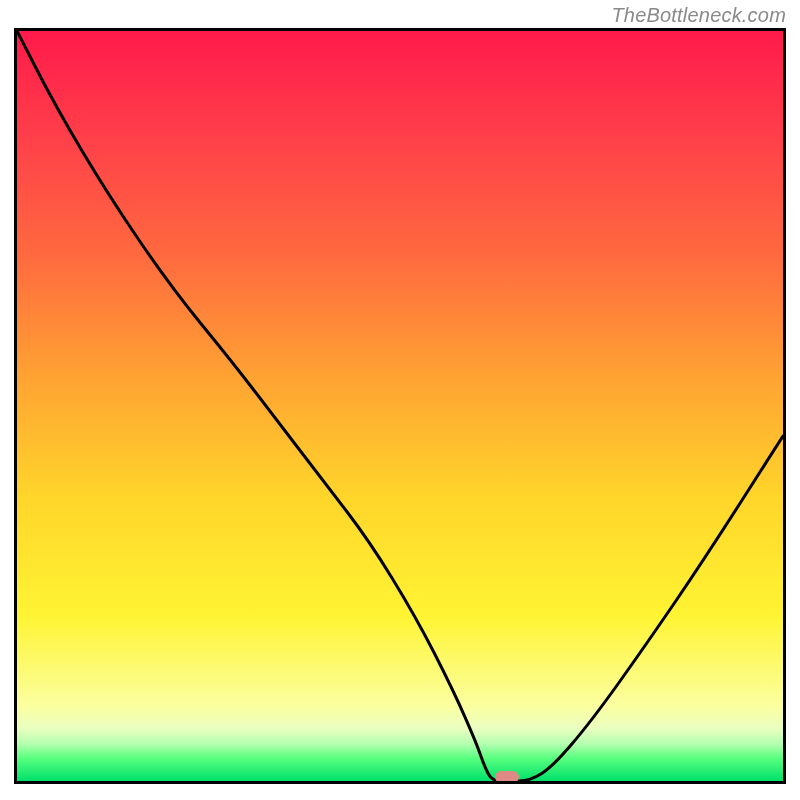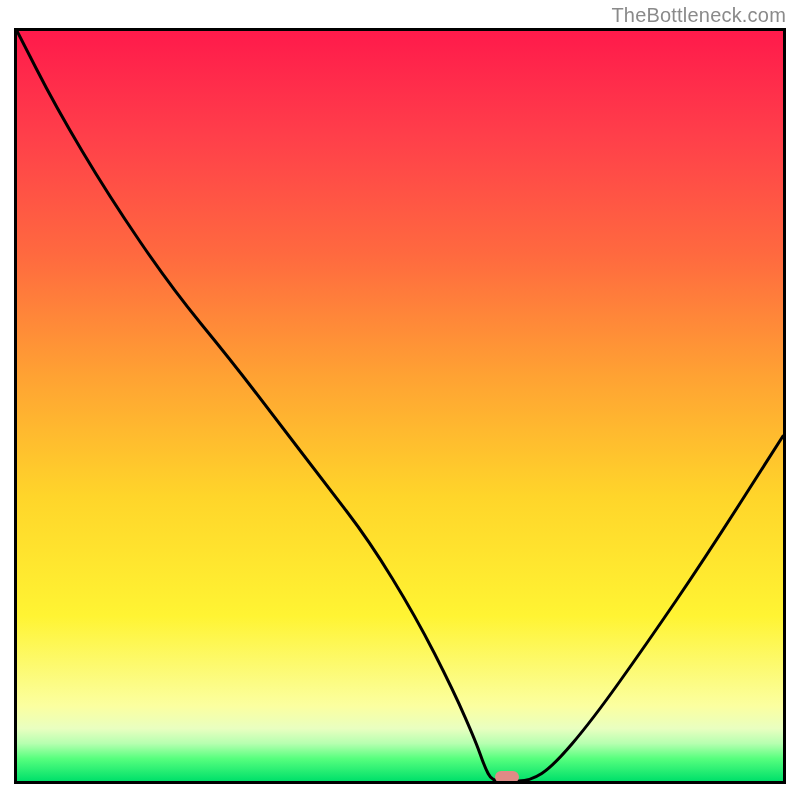--- a/index.html
+++ b/index.html
@@ -9,20 +9,21 @@
     height: 800px;
     overflow: hidden;
     background: #ffffff;
     font-family: Arial, Helvetica, sans-serif;
   }
   .chart-container {
     position: relative;
     width: 800px;
     height: 800px;
     box-sizing: border-box;
+    font-style: italic;
   }
   .plot-frame {
     position: absolute;
     left: 14px;
     top: 28px;
     width: 772px;
     height: 756px;
     border: 3px solid #000000;
     box-sizing: border-box;
     overflow: hidden;

